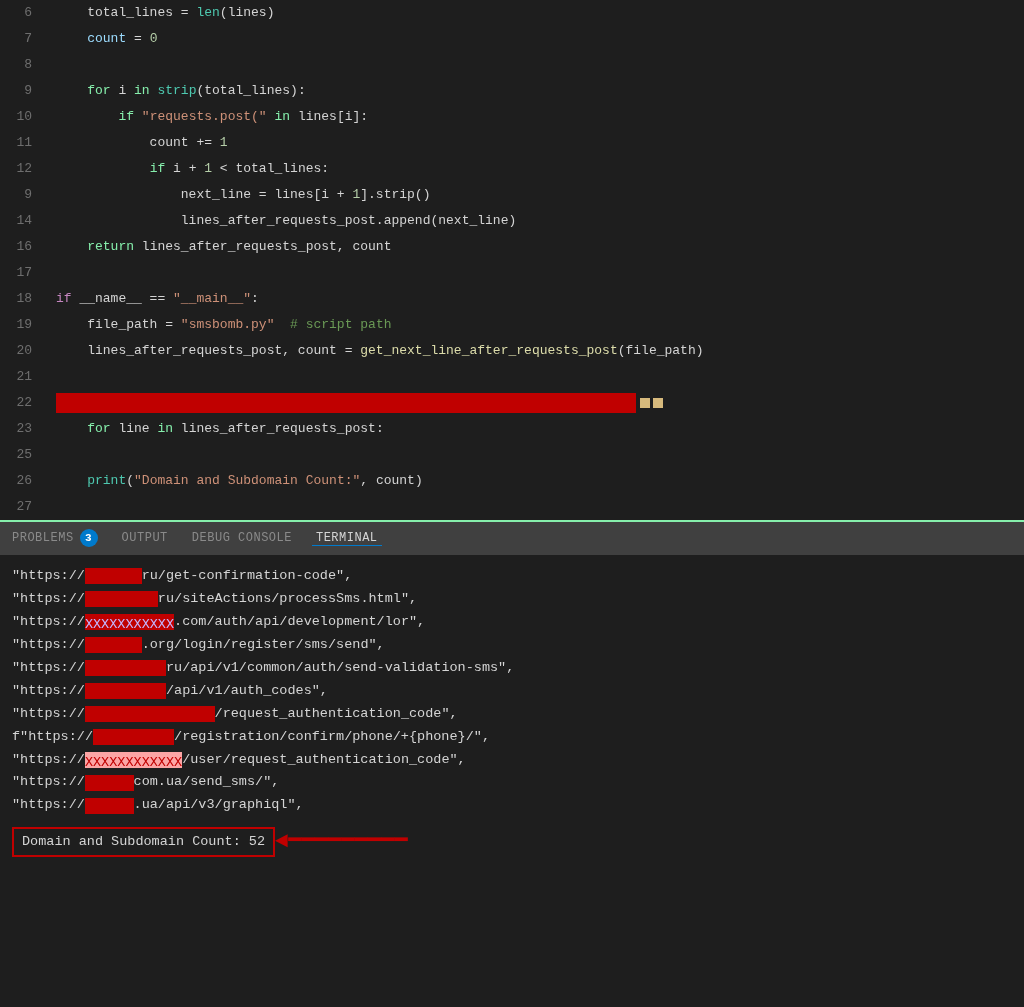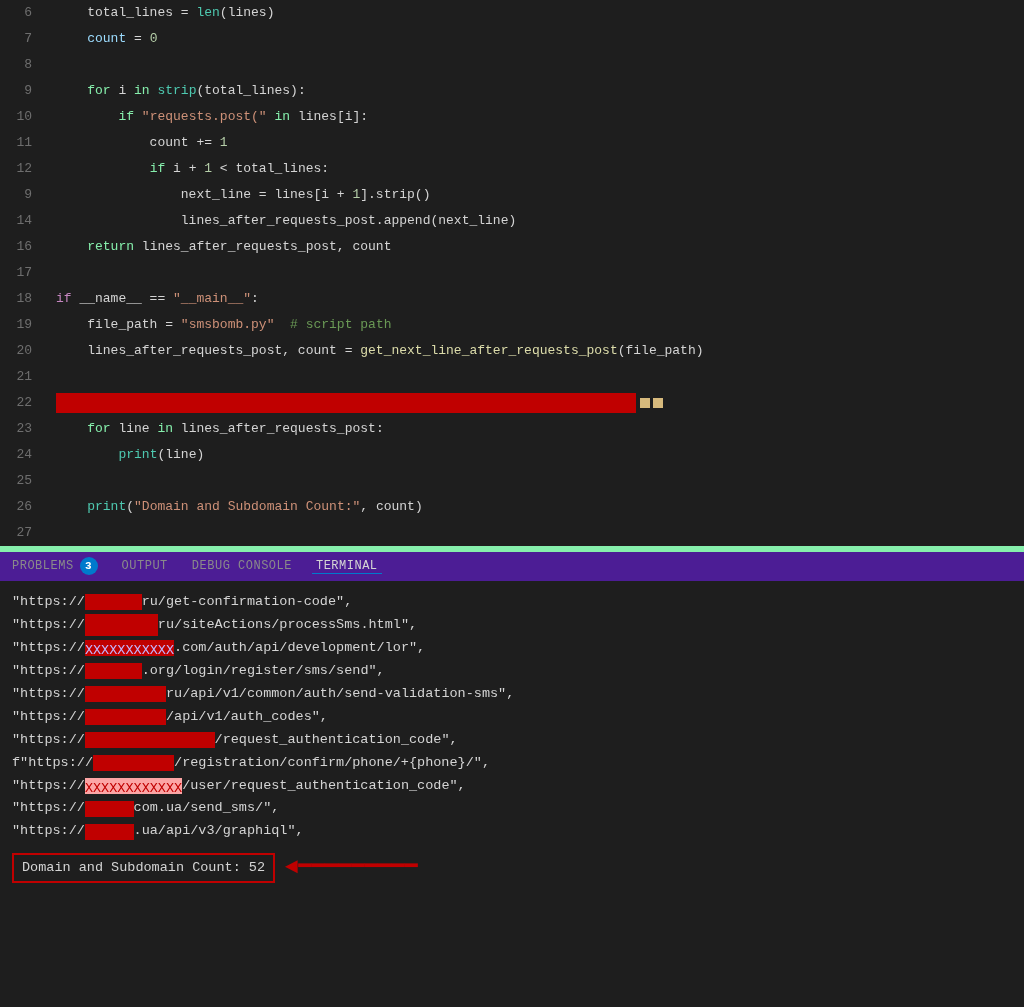--- a/index.html
+++ b/index.html
@@ -57,22 +57,22 @@
     .str { color: #ce9178; } 
     .func { color: #dcdcaa; } 
     .num { color: #b5cea8; } 
     .comment { color: #6a9955; } 
     .var { color: #9cdcfe; } 
     .op { color: #d4d4d4; } 
     .builtin { color: #4ec9b0; }
 
     
     .panel-tabs {
-      background: #4c1d95;
-      border-top: 6px solid #86efac;
+      background: #404040;
+      border-top: 2px solid #86efac;
       display: flex;
       align-items: center;
       height: 35px;
       padding: 0 8px;
       gap: 16px;
     }
 
     .tab-item {
       color: #8a8a8a;
       font-size: 12px;
@@ -118,21 +118,20 @@
     .terminal-line {
       display: flex;
       align-items: center;
       white-space: pre;
     }
 
     .count-line {
       margin-top: 6px;
       display: flex;
       align-items: center;
-      gap: 10px;
     }
 
     .count-box {
       background: transparent;
       border: 2px solid #c00000;
       color: #d4d4d4;
       padding: 2px 8px;
       font-size: 13.5px;
       white-space: pre;
     }
@@ -211,24 +210,20 @@
       </div>
       <div class="code-line highlighted" style="background: rgb(30, 30, 30);">
         <span class="line-number">22</span>
         <span class="line-content"><span style="display: inline-block; background: rgb(192, 0, 0); width: 580px; height: 20px; vertical-align: middle; margin-right: 4px;"></span><span style="display: inline-block; width: 10px; height: 10px; background: rgb(215, 186, 125); vertical-align: middle; margin-right: 3px;"></span><span style="display: inline-block; width: 10px; height: 10px; background: rgb(215, 186, 125); vertical-align: middle;"></span></span>
       </div>
       <div class="code-line">
         <span class="line-number">23</span>
         <span class="line-content"><span>    </span><span class="kw">for</span><span> line </span><span class="kw">in</span><span> lines_after_requests_post:</span></span>
       </div>
       <div class="code-line">
-        <span class="line-number">24</span>
-        <span class="line-content"><span>        </span><span class="builtin">print</span><span>(line)</span></span>
-      </div>
-      <div class="code-line">
         <span class="line-number">25</span>
         <span class="line-content"> </span>
       </div>
       <div class="code-line">
         <span class="line-number">26</span>
         <span class="line-content"><span>    </span><span class="builtin">print</span><span>(</span><span class="str">"Domain and Subdomain Count:"</span><span>, count)</span></span>
       </div>
       <div class="code-line">
         <span class="line-number">27</span>
         <span class="line-content"> </span>
@@ -251,21 +246,21 @@
       </div>
       <div class="tab-item active">
         <span>TERMINAL</span>
       </div>
     </div>
 </div>
 
 <div class="terminal-area">
   <div id="terminal-lines">
       <div class="terminal-line"><span>"https://</span><span style="background: rgb(192, 0, 0); color: rgb(192, 0, 0); display: inline-block; min-width: 45.5px; height: 16px; vertical-align: middle;">XXXXXXX</span><span>ru/get-confirmation-code",</span></div>
-      <div class="terminal-line"><span>"https://</span><span style="background: rgb(192, 0, 0); color: rgb(192, 0, 0); display: inline-block; min-width: 58.5px; height: 22px; vertical-align: middle;">XXXXXXXXX</span><span>ru/siteActions/processSms.html",</span></div>
+      <div class="terminal-line"><span>"https://</span><span style="background: rgb(192, 0, 0); color: rgb(192, 0, 0); display: inline-block; min-width: 58.5px; height: 16px; vertical-align: middle;">XXXXXXXXX</span><span>ru/siteActions/processSms.html",</span></div>
       <div class="terminal-line"><span>"https://</span><span style="background: rgb(192, 0, 0); color: #c4b5fd; display: inline-block; min-width: 71.5px; height: 16px; vertical-align: middle;">XXXXXXXXXXX</span><span>.com/auth/api/development/lor",</span></div>
       <div class="terminal-line"><span>"https://</span><span style="background: rgb(192, 0, 0); color: rgb(192, 0, 0); display: inline-block; min-width: 45.5px; height: 16px; vertical-align: middle;">XXXXXXX</span><span>.org/login/register/sms/send",</span></div>
       <div class="terminal-line"><span>"https://</span><span style="background: rgb(192, 0, 0); color: rgb(192, 0, 0); display: inline-block; min-width: 65px; height: 16px; vertical-align: middle;">XXXXXXXXXX</span><span>ru/api/v1/common/auth/send-validation-sms",</span></div>
       <div class="terminal-line"><span>"https://</span><span style="background: rgb(192, 0, 0); color: rgb(192, 0, 0); display: inline-block; min-width: 65px; height: 16px; vertical-align: middle;">XXXXXXXXXX</span><span>/api/v1/auth_codes",</span></div>
       <div class="terminal-line"><span>"https://</span><span style="background: rgb(192, 0, 0); color: rgb(192, 0, 0); display: inline-block; min-width: 104px; height: 16px; vertical-align: middle;">XXXXXXXXXXXXXXXX</span><span>/request_authentication_code",</span></div>
       <div class="terminal-line"><span>f"https://</span><span style="background: rgb(192, 0, 0); color: rgb(192, 0, 0); display: inline-block; min-width: 65px; height: 16px; vertical-align: middle;">XXXXXXXXXX</span><span>/registration/confirm/phone/+{phone}/",</span></div>
       <div class="terminal-line"><span>"https://</span><span style="background: #fca5a5; color: rgb(192, 0, 0); display: inline-block; min-width: 78px; height: 16px; vertical-align: middle;">XXXXXXXXXXXX</span><span>/user/request_authentication_code",</span></div>
       <div class="terminal-line"><span>"https://</span><span style="background: rgb(192, 0, 0); color: rgb(192, 0, 0); display: inline-block; min-width: 39px; height: 16px; vertical-align: middle;">XXXXXX</span><span>com.ua/send_sms/",</span></div>
       <div class="terminal-line"><span>"https://</span><span style="background: rgb(192, 0, 0); color: rgb(192, 0, 0); display: inline-block; min-width: 39px; height: 16px; vertical-align: middle;">XXXXXX</span><span>.ua/api/v3/graphiql",</span></div>
     </div>

